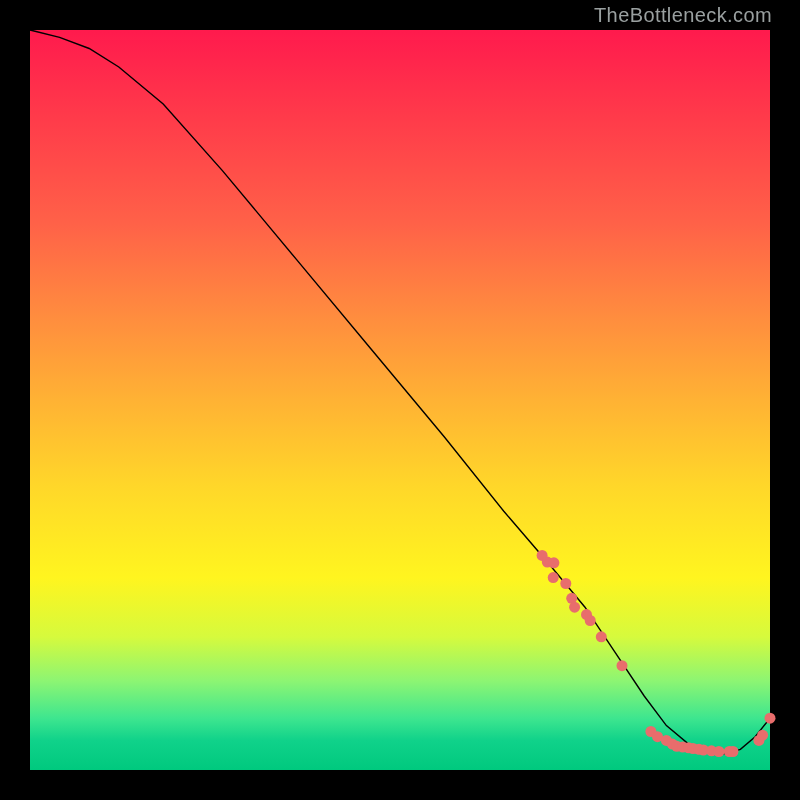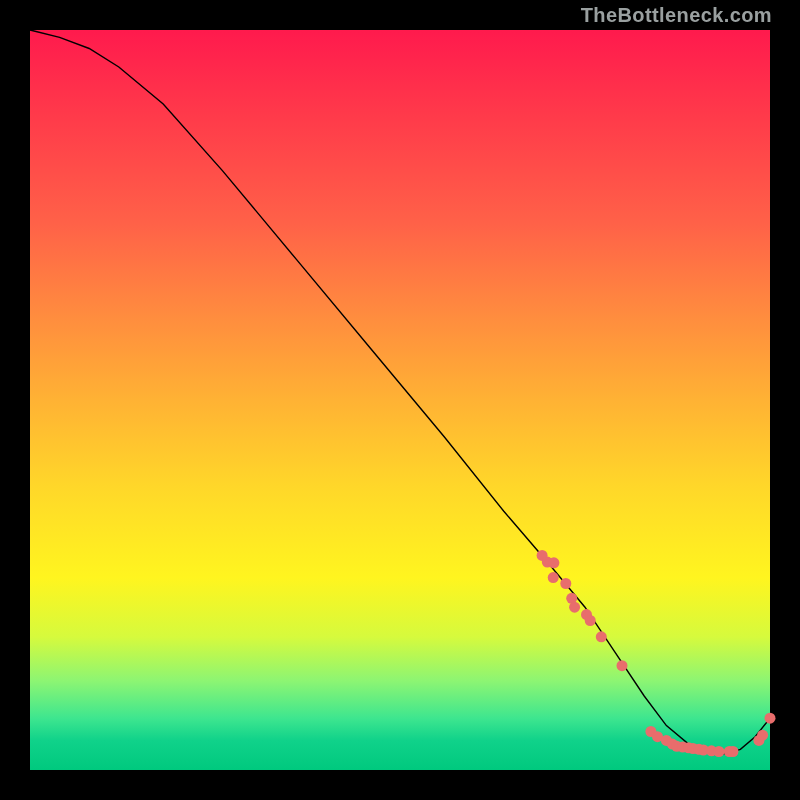--- a/index.html
+++ b/index.html
@@ -48,21 +48,21 @@
     width: 740px;
     height: 740px;
     overflow: visible;
   }
   .watermark {
     position: absolute;
     top: 4px;
     right: 28px;
     color: #9aa0a0;
     font-size: 20px;
-    font-weight: 700;
+    font-weight: 400;
     letter-spacing: 0.02em;
   }
   .curve {
     fill: none;
     stroke: #000;
     stroke-width: 1.4;
   }
   .dot {
     fill: #e86d6c;
     stroke: none;

